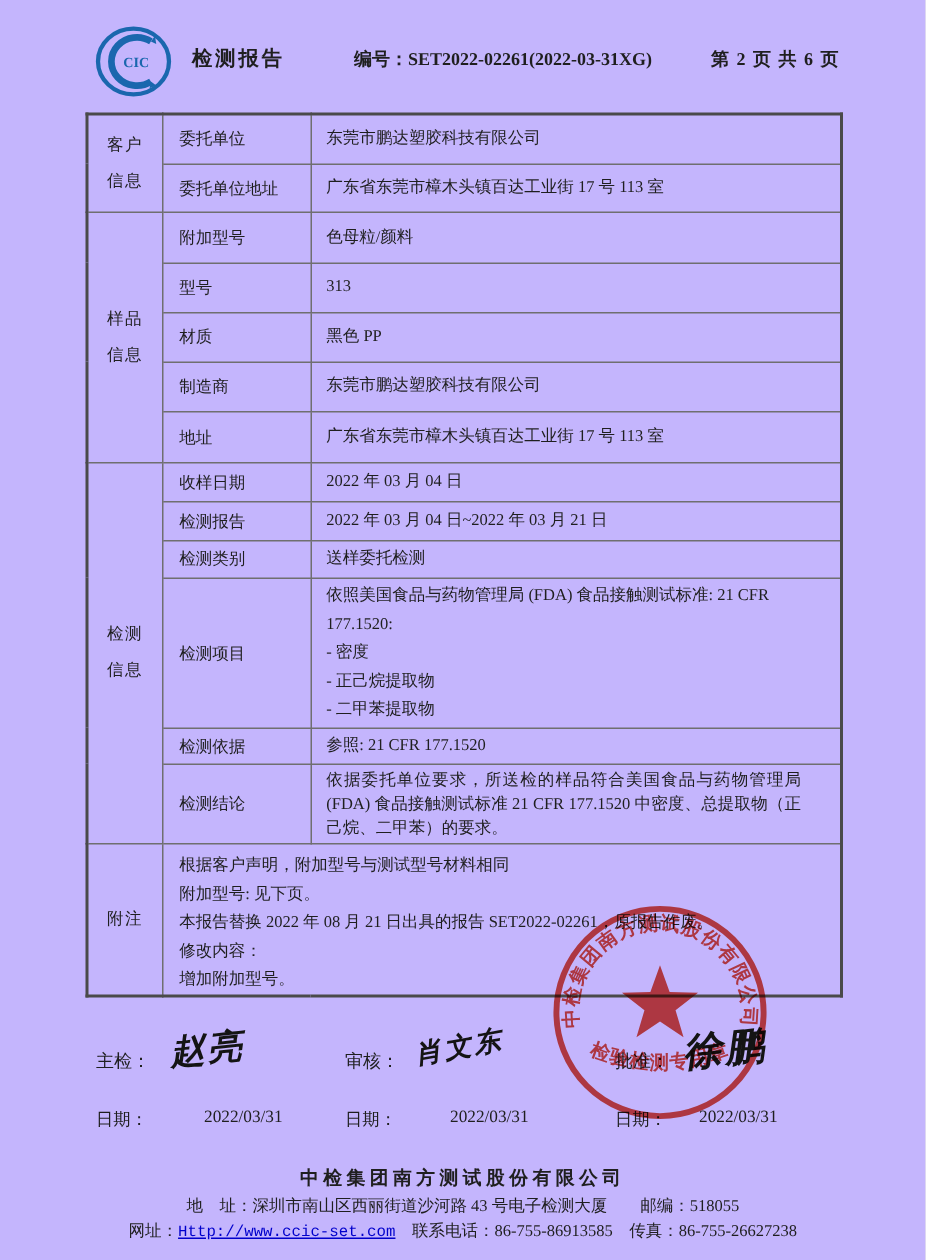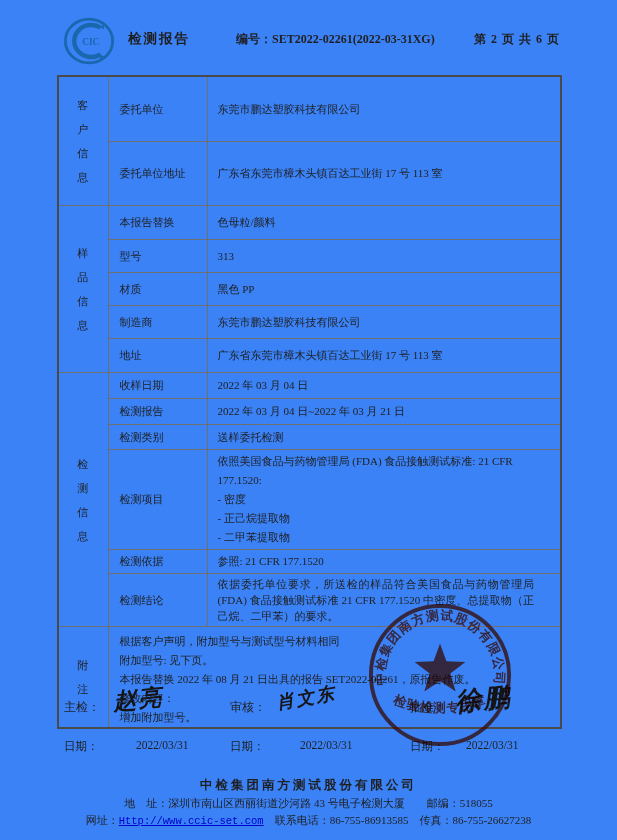--- a/index.html
+++ b/index.html
@@ -1,36 +1,36 @@
 <!DOCTYPE html>
 <html><head>
 <meta charset="utf-8">
 <style>
   html,body { margin:0; padding:0; background:#e8e8e8; }
   .page {
     position:relative; width:617px; height:840px; margin:0 auto;
-    background:#3b82f6; overflow:hidden;
+    background:#c4b5fd; overflow:hidden;
     font-family:"Liberation Serif","DejaVu Serif",serif;
     color:#1f1f1f;
   }
   
   .hdr-logo { position:absolute; left:62px; top:16px; width:54px; height:50px; }
   .hdr-title { position:absolute; left:128px; top:30px; font-size:13.5px; font-weight:bold; letter-spacing:2px; }
   .hdr-no { position:absolute; left:236px; top:31px; font-size:12px; font-weight:bold; }
   .hdr-page { position:absolute; left:474px; top:31px; font-size:12px; font-weight:bold; letter-spacing:1px; }
   
   .report-table {
     position:absolute; left:57px; top:75px; width:503px;
     border-collapse:collapse; table-layout:fixed; font-size:11px;
   }
   .report-table td { border:1px solid #6f6f6f; padding:2px 6px; vertical-align:middle; }
   .report-table { border:2px solid #4a4a4a; }
   td.sec {
     text-align:center; white-space:pre-line; line-height:24px;
-    letter-spacing:1px; padding:16px;margin-top:20px;
+    letter-spacing:1px; padding:0;margin-top:20px;
   }
   td.lbl { padding-left:11px; }
   td.val { padding-left:10px; line-height:17px; }
   td.val .ln { line-height:19px; }
   td.val.tight { line-height:16px; text-align:justify; padding-right:26px; }
   td.notes-cell { vertical-align:top; padding:5px 10px 0 11px; }
   td.notes-cell .ln { line-height:19px; }
   
   .sig-label { position:absolute; font-size:12px; color:#1f1f1f; }
   .sig-name  { position:absolute; font-size:23px; font-style:italic; font-weight:bold; color:#141414;
@@ -78,21 +78,21 @@
         <td class="val">东莞市鹏达塑胶科技有限公司</td>
       </tr>
       <tr style="height:32px">
         <td class="lbl">委托单位地址</td>
         <td class="val">广东省东莞市樟木头镇百达工业街 17 号 113 室</td>
       </tr>
 
       <tr style="height:34px">
         <td class="sec" rowspan="5">样品
 信息</td>
-        <td class="lbl">本报告替换</td>
+        <td class="lbl">附加型号</td>
         <td class="val">色母粒/颜料</td>
       </tr>
       <tr style="height:33px">
         <td class="lbl">型号</td>
         <td class="val">313</td>
       </tr>
       <tr style="height:33px">
         <td class="lbl">材质</td>
         <td class="val">黑色 PP</td>
       </tr>

